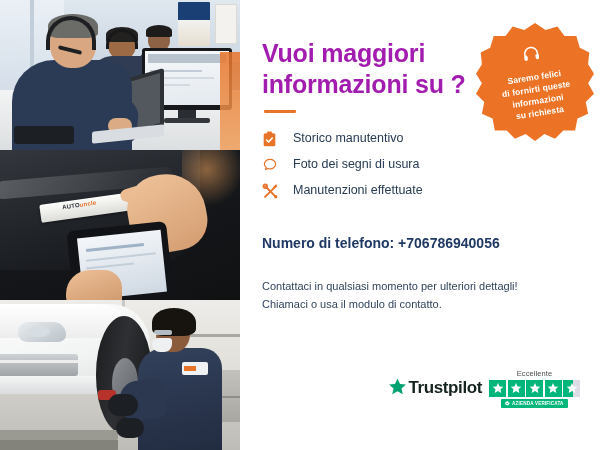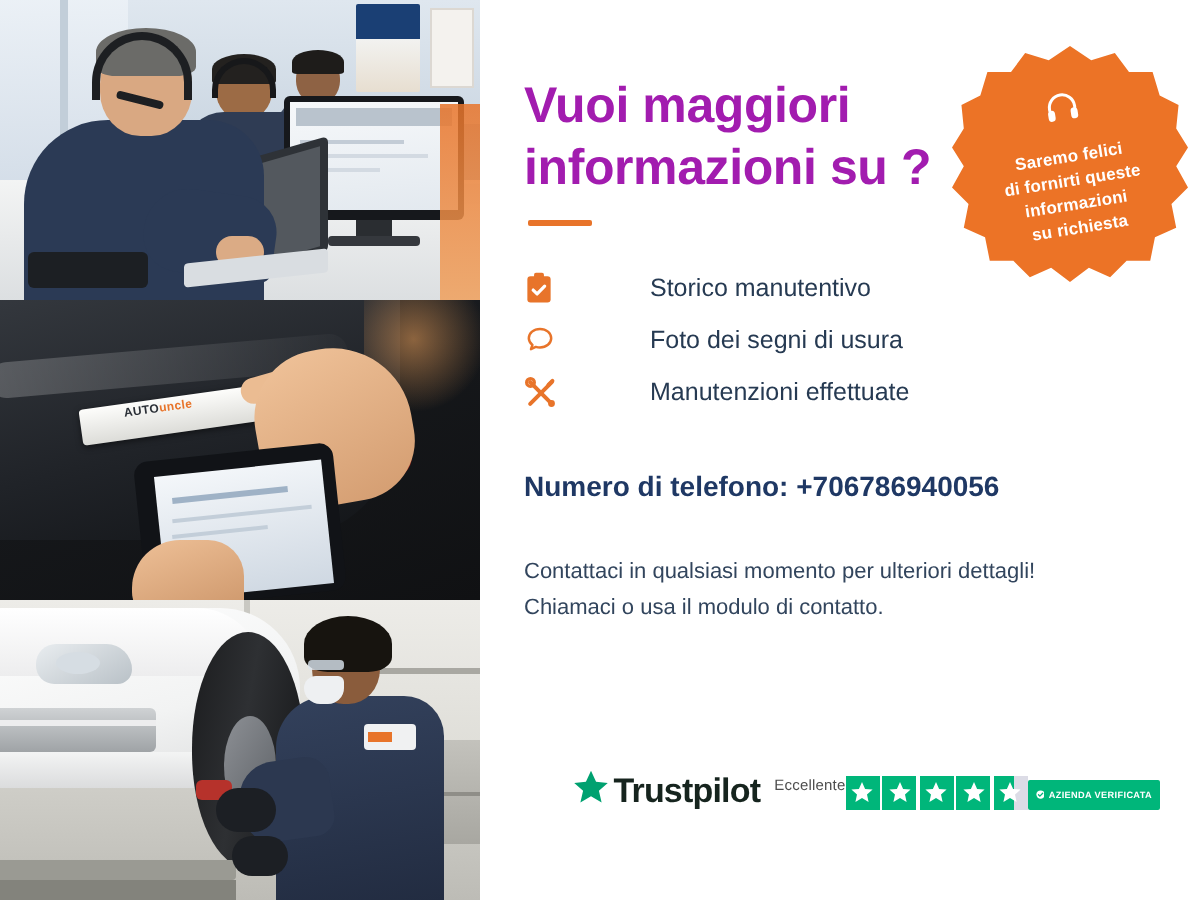--- a/index.html
+++ b/index.html
@@ -302,21 +302,21 @@
     display:flex; flex-direction:column; align-items:center;
   }
   .badge .hs { margin-bottom:4px; }
   .badge .btxt {
     font-size:8.5px; font-weight:bold; line-height:1.42;
     letter-spacing:.1px; width:96px;
   }
 
   
   .features { margin-top:18px; }
-  .feat { display:flex; align-items:center; height:26px; margin-bottom:0;gap:32px; }
+  .feat { display:flex; align-items:flex-start; height:26px; margin-bottom:0; }
   .feat .ico {
     width:26px; flex:0 0 26px; display:flex;
     align-items:center; justify-content:flex-start;
   }
   .feat .flabel {
     font-size:12.5px; color:#263a52; margin-left:5px; white-space:nowrap;
   }
 
   
   .phone {
@@ -324,21 +324,21 @@
   }
   .sub { margin-top:26px; font-size:11px; line-height:1.65; color:#32455d; }
 
   
   .tp {
     position:absolute; right:20px; bottom:42px;
     display:flex; align-items:center; gap:7px;
   }
   .tp-logo { display:flex; align-items:center; gap:2px; }
   .tp-word { font-size:17px; font-weight:bold; color:#16241e; letter-spacing:-.4px; }
-  .tp-right { display:flex; flex-direction:row; }
+  .tp-right { display:flex; flex-direction:column; align-items:center; }
   .tp-exc { font-size:7.5px; color:#4d4d4d; margin-bottom:2px; letter-spacing:.1px; }
   .stars { display:flex; gap:1.5px; }
   .star-box {
     width:17px; height:17px; background:#00b67a;
     display:flex; align-items:center; justify-content:center;
     position:relative; overflow:hidden;
   }
   .star-box.half { background:#dcdce6; }
   .star-box.half::before {
     content:""; position:absolute; left:0; top:0; width:60%; height:100%;

